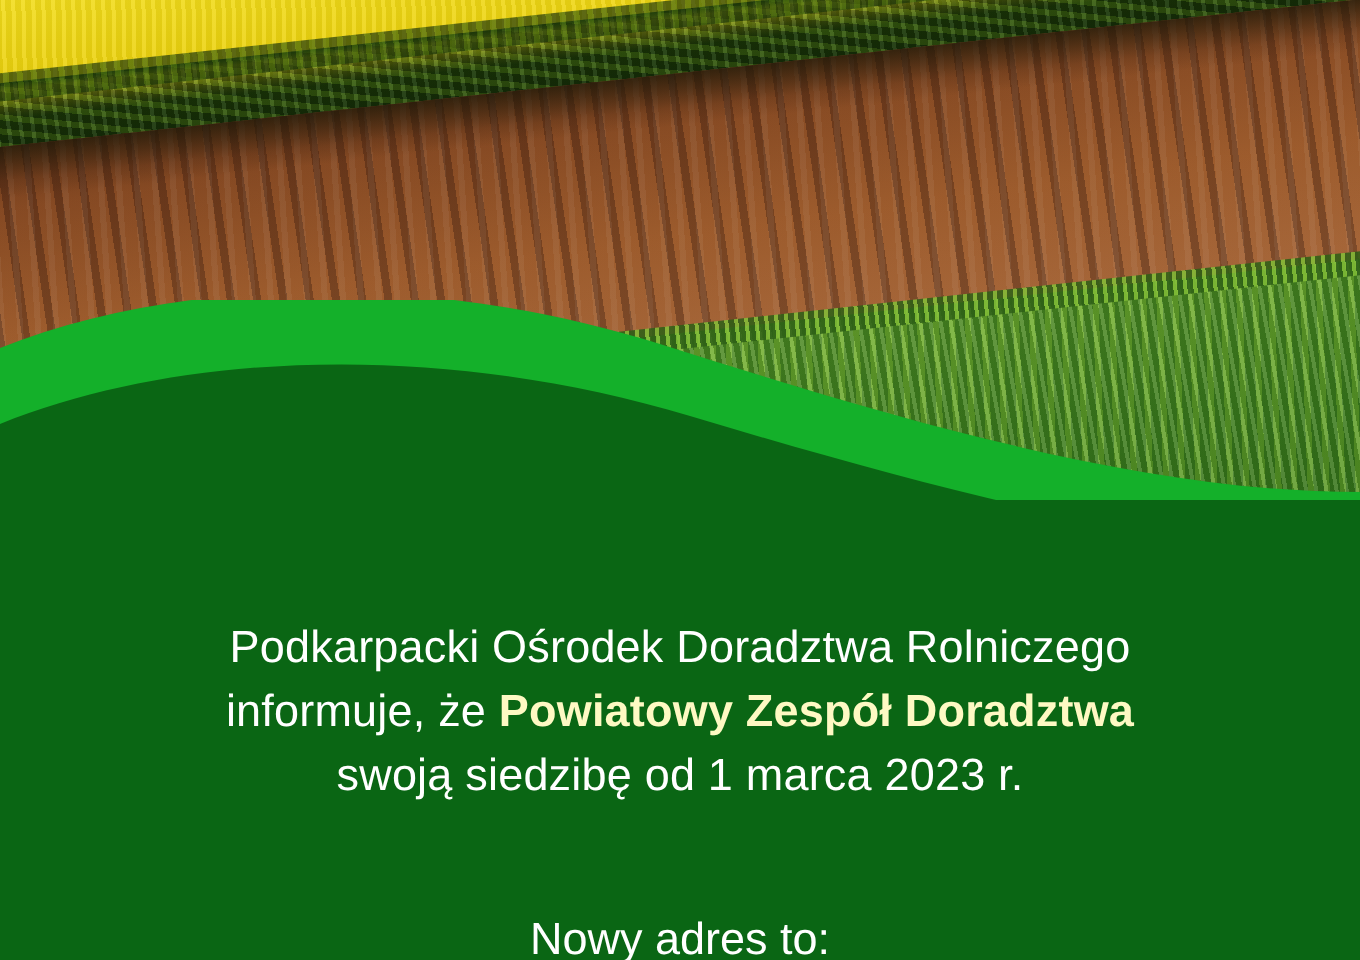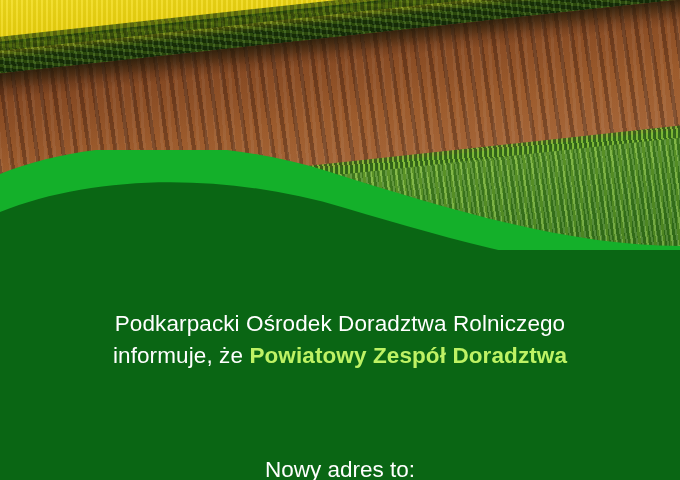--- a/index.html
+++ b/index.html
@@ -161,21 +161,21 @@
     top: 58px;
     width: 680px;
     text-align: center;
     color: #ffffff;
     font-size: 22.5px;
     line-height: 32px;
     letter-spacing: .1px;
   }
   .message .ln { display: block; white-space: nowrap; }
   .hl {
-    color: #bef264;
+    color: #fef9c3;
     font-weight: bold;
   }
 
   .address-line {
     position: absolute;
     left: 0;
     top: 204px;
     width: 680px;
     text-align: center;
     color: #ffffff;
@@ -204,19 +204,20 @@
       <path d="M0,24 C90,-12 215,-14 330,22 C450,60 570,96 680,96 L680,140 L0,140 Z" fill="#14b02a"></path>
       <path d="M0,62 C95,24 225,22 345,58 C465,94 585,126 680,126 L680,140 L0,140 Z" fill="#0a6614"></path>
     </svg>
   </div>
 
   <div class="panel">
 
     <div class="message">
       <span class="ln">Podkarpacki Ośrodek Doradztwa Rolniczego</span>
       <span class="ln"><span>informuje, że </span><span class="hl">Powiatowy Zespół Doradztwa</span></span>
+      <span class="ln">swoją siedzibę od 1 marca 2023 r.</span>
     </div>
 
     <div class="address-line">Nowy adres to:</div>
 
   </div>
 
 </div>
 
 </body></html>

